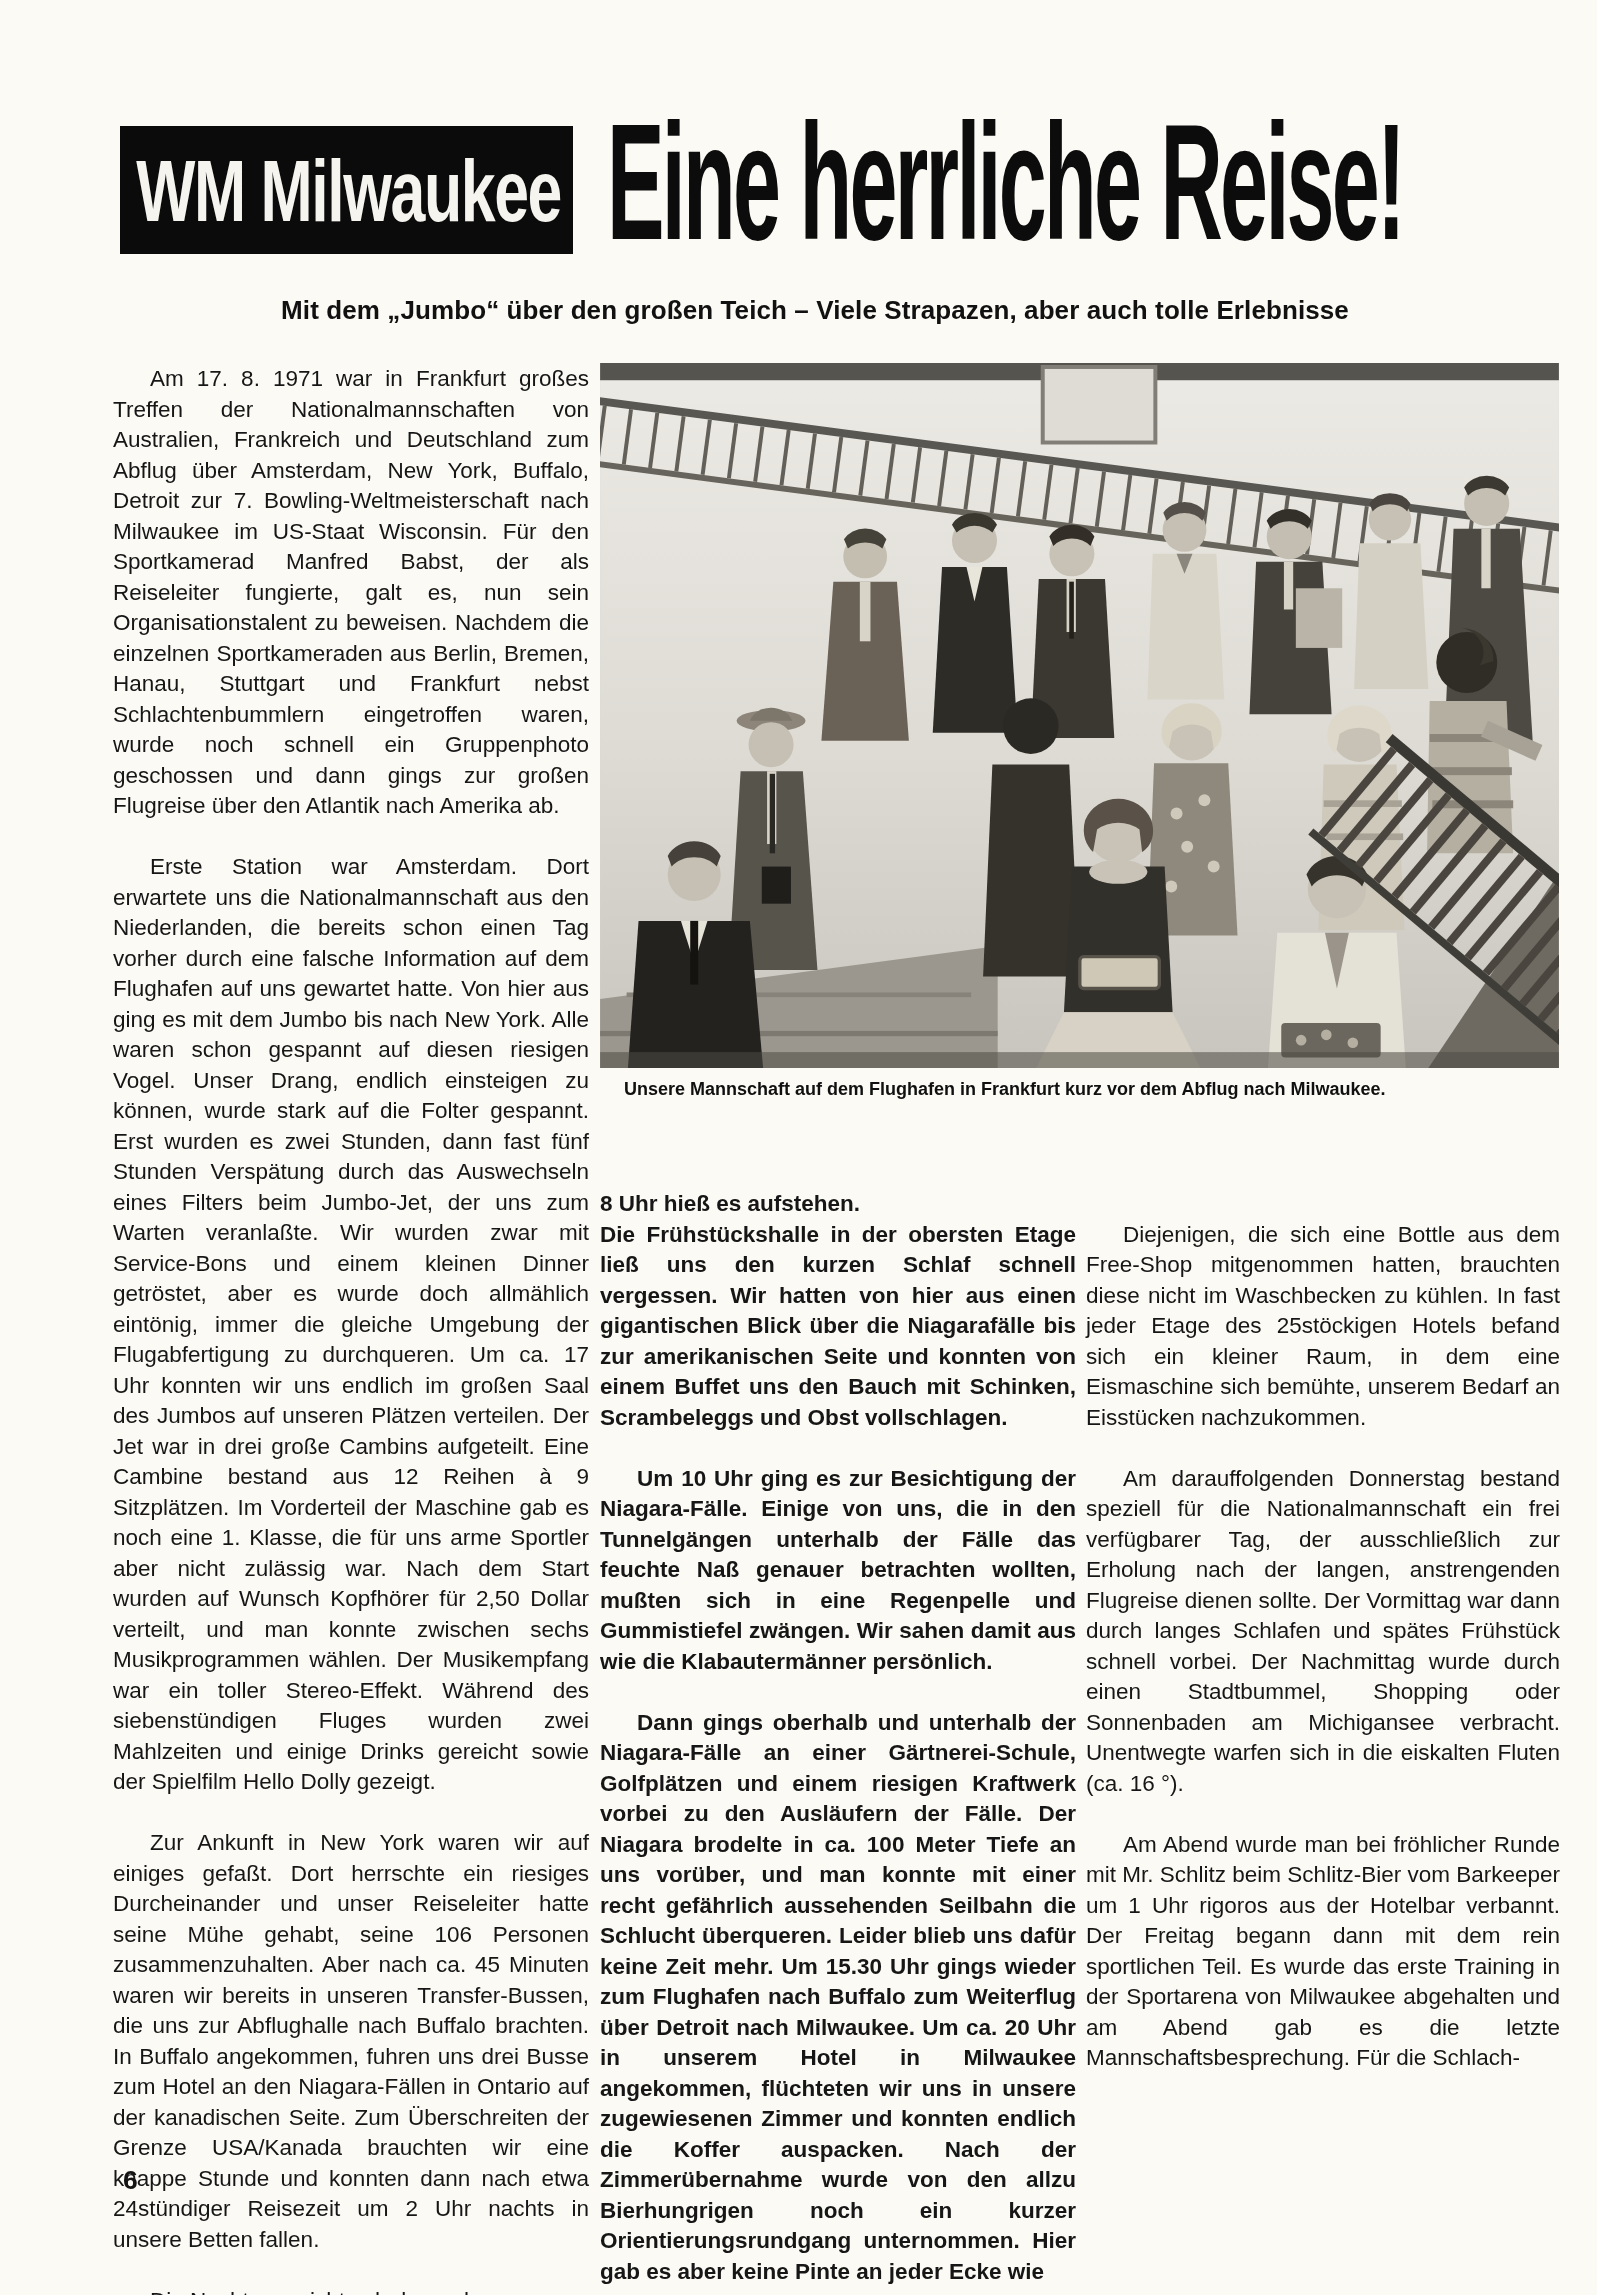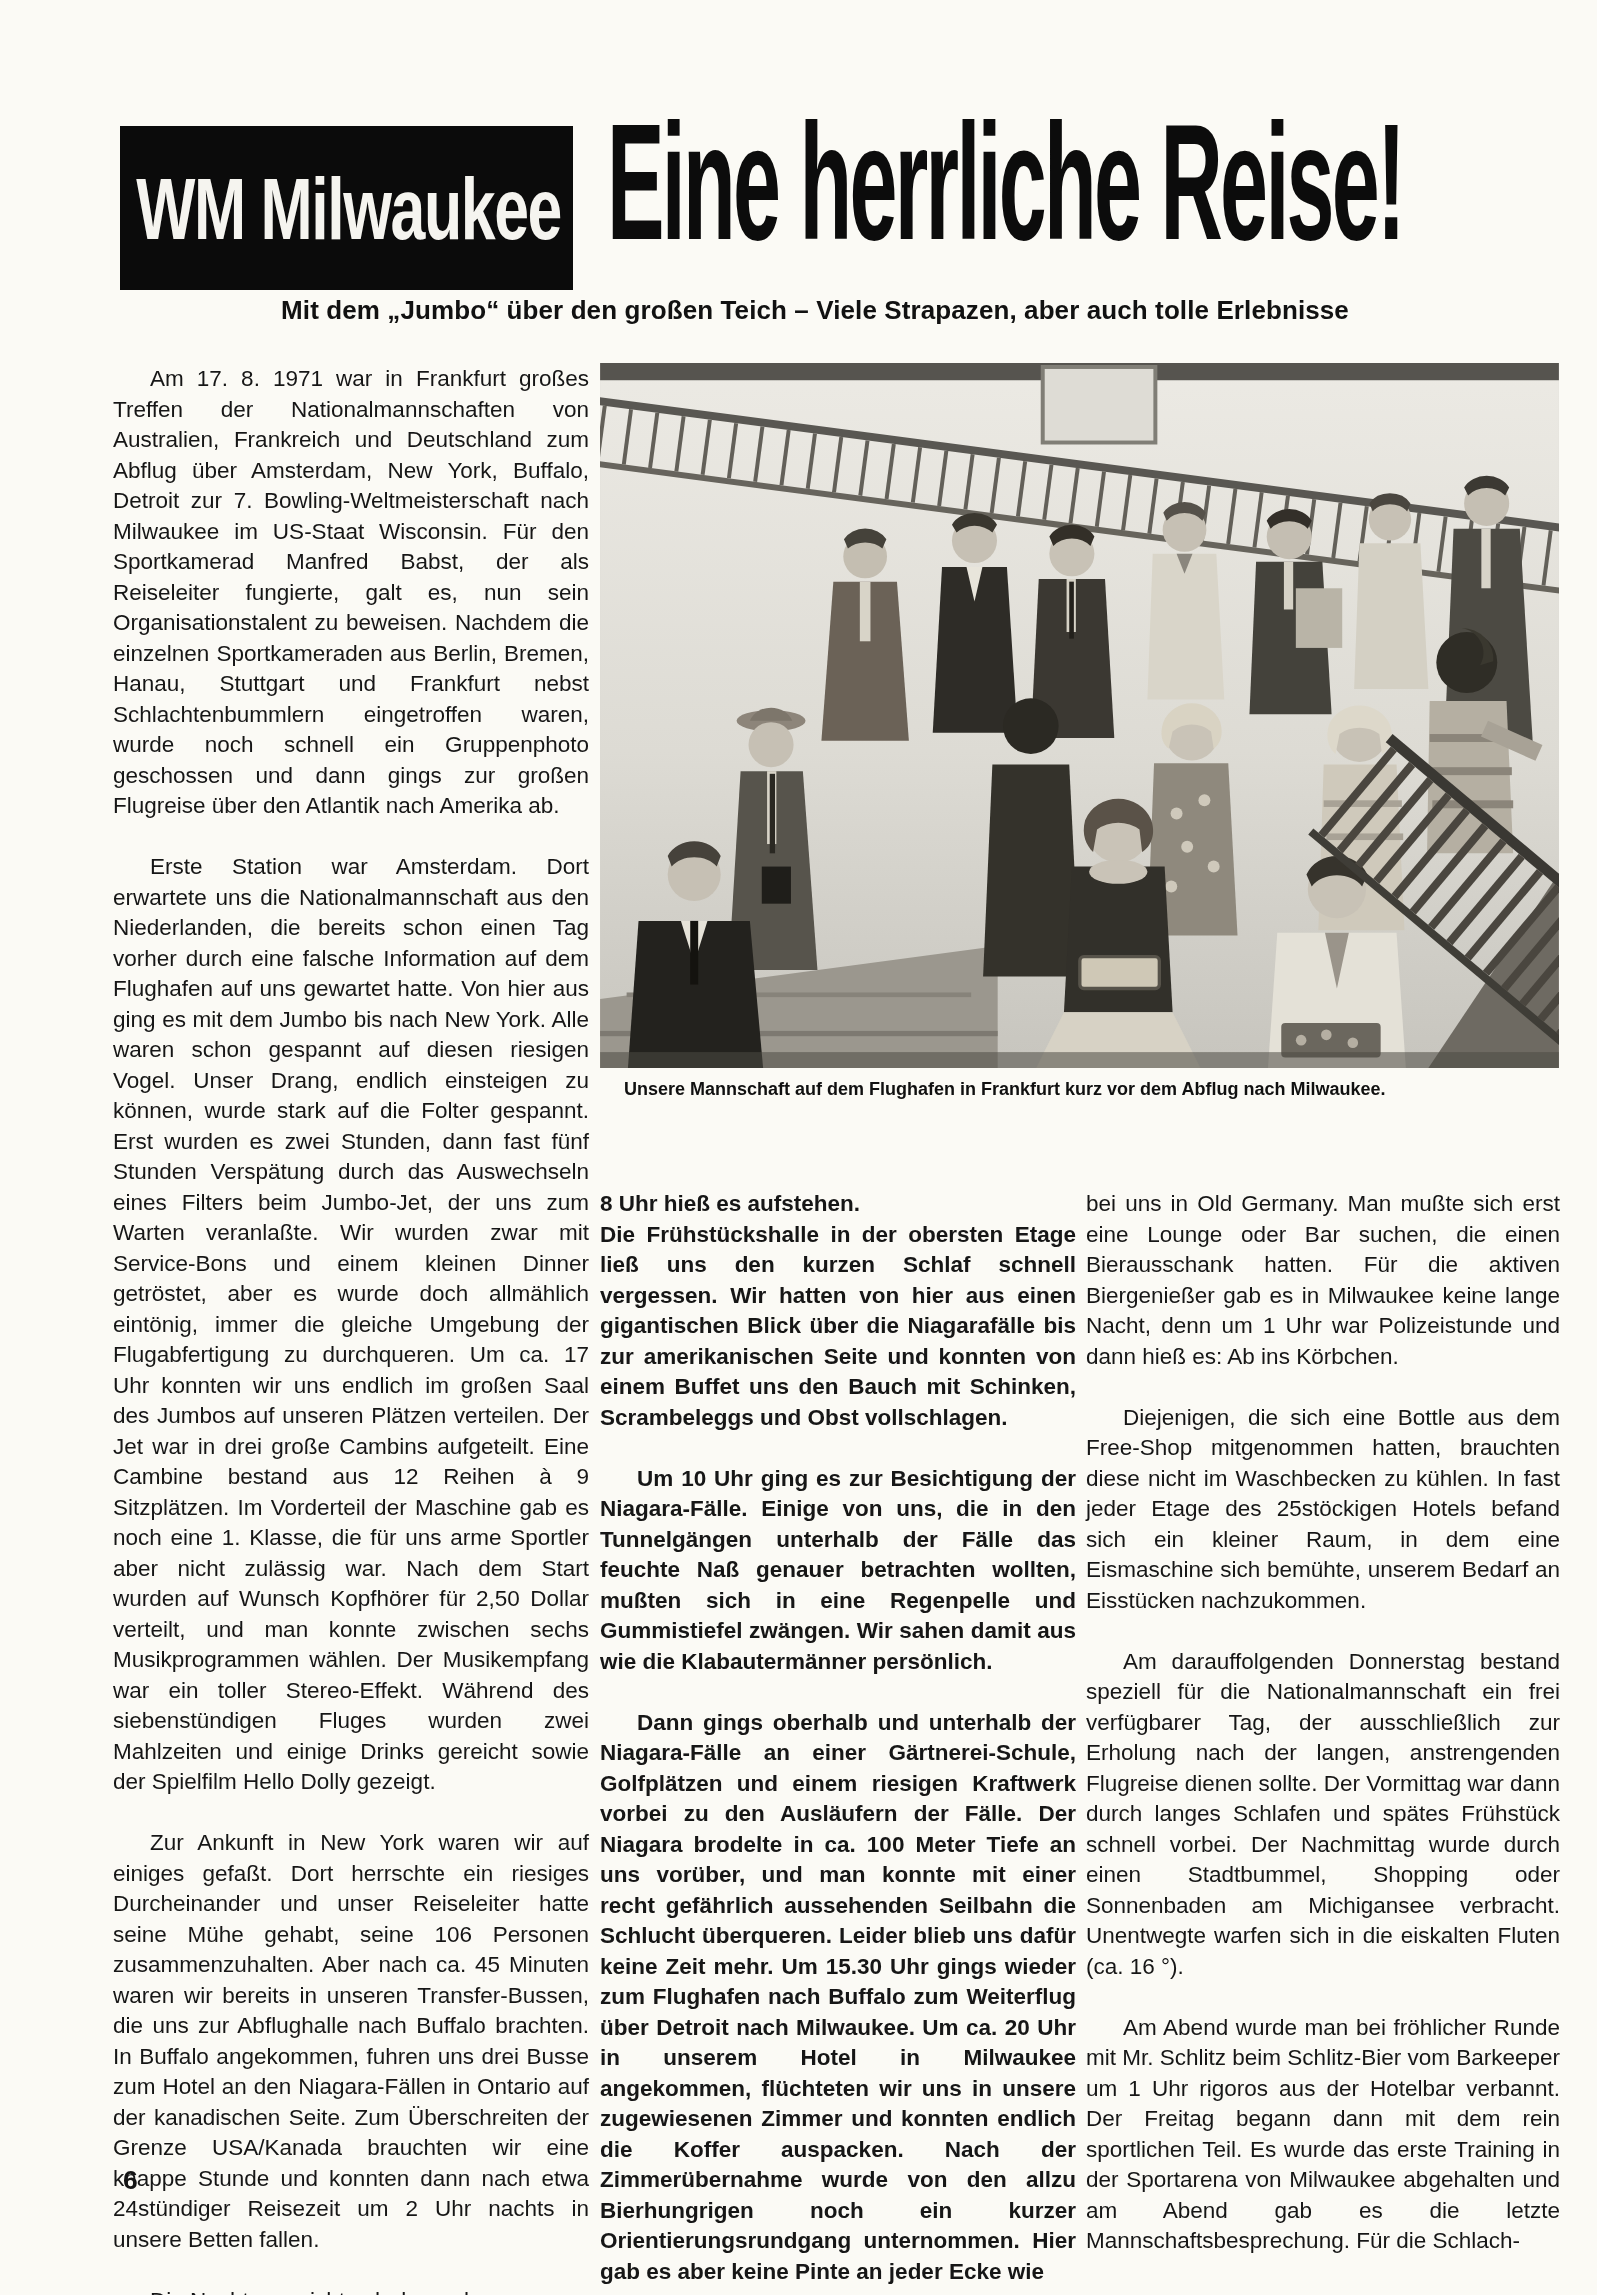--- a/index.html
+++ b/index.html
@@ -5,21 +5,21 @@
   html,body{margin:0;padding:0;}
   body{
     width:1598px;height:2295px;position:relative;
     background:#fbfaf5;
     font-family:"Liberation Sans", sans-serif;
     color:#151515;
     overflow:hidden;
   }
   
   .kicker-box{
-    position:absolute;left:120px;top:126px;width:453px;height:164px;
+    position:absolute;left:120px;top:126px;width:453px;height:128px;
     background:#0b0b0b;display:flex;align-items:center;overflow:hidden;
   }
   .kicker-text{
     color:#f5f4ef;font-weight:bold;font-size:87px;line-height:1;
     white-space:nowrap;letter-spacing:-2px;
     transform:scaleX(0.72);transform-origin:left center;
     padding-left:22.5px;
   }
   .headline{
     position:absolute;left:607px;top:99px;width:954px;height:159px;overflow:visible;
@@ -292,20 +292,19 @@
     <p class="para indent gap">Zur Ankunft in New York waren wir auf einiges gefaßt. Dort herrschte ein riesiges Durcheinander und unser Reiseleiter hatte seine Mühe gehabt, seine 106 Personen zusammenzuhalten. Aber nach ca. 45 Minuten waren wir bereits in unseren Transfer-Bussen, die uns zur Abflughalle nach Buffalo brachten. In Buffalo angekommen, fuhren uns drei Busse zum Hotel an den Niagara-Fällen in Ontario auf der kanadischen Seite. Zum Überschreiten der Grenze USA/Kanada brauchten wir eine knappe Stunde und konnten dann nach etwa 24stündiger Reisezeit um 2 Uhr nachts in unsere Betten fallen.</p>
     <p class="para indent gap">Die Nacht war nicht sehr lang, denn um</p>
   </div>
 <div class="col col2">
     <p class="para">8 Uhr hieß es aufstehen.</p>
     <p class="para">Die Frühstückshalle in der obersten Etage ließ uns den kurzen Schlaf schnell vergessen. Wir hatten von hier aus einen gigantischen Blick über die Niagarafälle bis zur amerikanischen Seite und konnten von einem Buffet uns den Bauch mit Schinken, Scrambeleggs und Obst vollschlagen.</p>
     <p class="para indent gap">Um 10 Uhr ging es zur Besichtigung der Niagara-Fälle. Einige von uns, die in den Tunnelgängen unterhalb der Fälle das feuchte Naß genauer betrachten wollten, mußten sich in eine Regenpelle und Gummistiefel zwängen. Wir sahen damit aus wie die Klabautermänner persönlich.</p>
     <p class="para indent gap">Dann gings oberhalb und unterhalb der Niagara-Fälle an einer Gärtnerei-Schule, Golfplätzen und einem riesigen Kraftwerk vorbei zu den Ausläufern der Fälle. Der Niagara brodelte in ca. 100 Meter Tiefe an uns vorüber, und man konnte mit einer recht gefährlich aussehenden Seilbahn die Schlucht überqueren. Leider blieb uns dafür keine Zeit mehr. Um 15.30 Uhr gings wieder zum Flughafen nach Buffalo zum Weiterflug über Detroit nach Milwaukee. Um ca. 20 Uhr in unserem Hotel in Milwaukee angekommen, flüchteten wir uns in unsere zugewiesenen Zimmer und konnten endlich die Koffer auspacken. Nach der Zimmerübernahme wurde von den allzu Bierhungrigen noch ein kurzer Orientierungsrundgang unternommen. Hier gab es aber keine Pinte an jeder Ecke wie</p>
   </div>
 <div class="col col3">
-    <p class="para">bei uns in Old Germany. Man mußte sich erst eine Lounge oder Bar suchen, die einen Bierausschank hatten. Für die aktiven Biergenießer gab es in Milwaukee keine lange Nacht, denn um 1 Uhr war Polizeistunde und dann hieß es: Ab ins Körbchen.</p>
     <p class="para indent gap">Diejenigen, die sich eine Bottle aus dem Free-Shop mitgenommen hatten, brauchten diese nicht im Waschbecken zu kühlen. In fast jeder Etage des 25stöckigen Hotels befand sich ein kleiner Raum, in dem eine Eismaschine sich bemühte, unserem Bedarf an Eisstücken nachzukommen.</p>
     <p class="para indent gap">Am darauffolgenden Donnerstag bestand speziell für die Nationalmannschaft ein frei verfügbarer Tag, der ausschließlich zur Erholung nach der langen, anstrengenden Flugreise dienen sollte. Der Vormittag war dann durch langes Schlafen und spätes Frühstück schnell vorbei. Der Nachmittag wurde durch einen Stadtbummel, Shopping oder Sonnenbaden am Michigansee verbracht. Unentwegte warfen sich in die eiskalten Fluten (ca. 16 °).</p>
     <p class="para indent gap">Am Abend wurde man bei fröhlicher Runde mit Mr. Schlitz beim Schlitz-Bier vom Barkeeper um 1 Uhr rigoros aus der Hotelbar verbannt. Der Freitag begann dann mit dem rein sportlichen Teil. Es wurde das erste Training in der Sportarena von Milwaukee abgehalten und am Abend gab es die letzte Mannschaftsbesprechung. Für die Schlach-</p>
   </div>
 
 <div class="page-number">6</div>
 
 
 </body></html>

